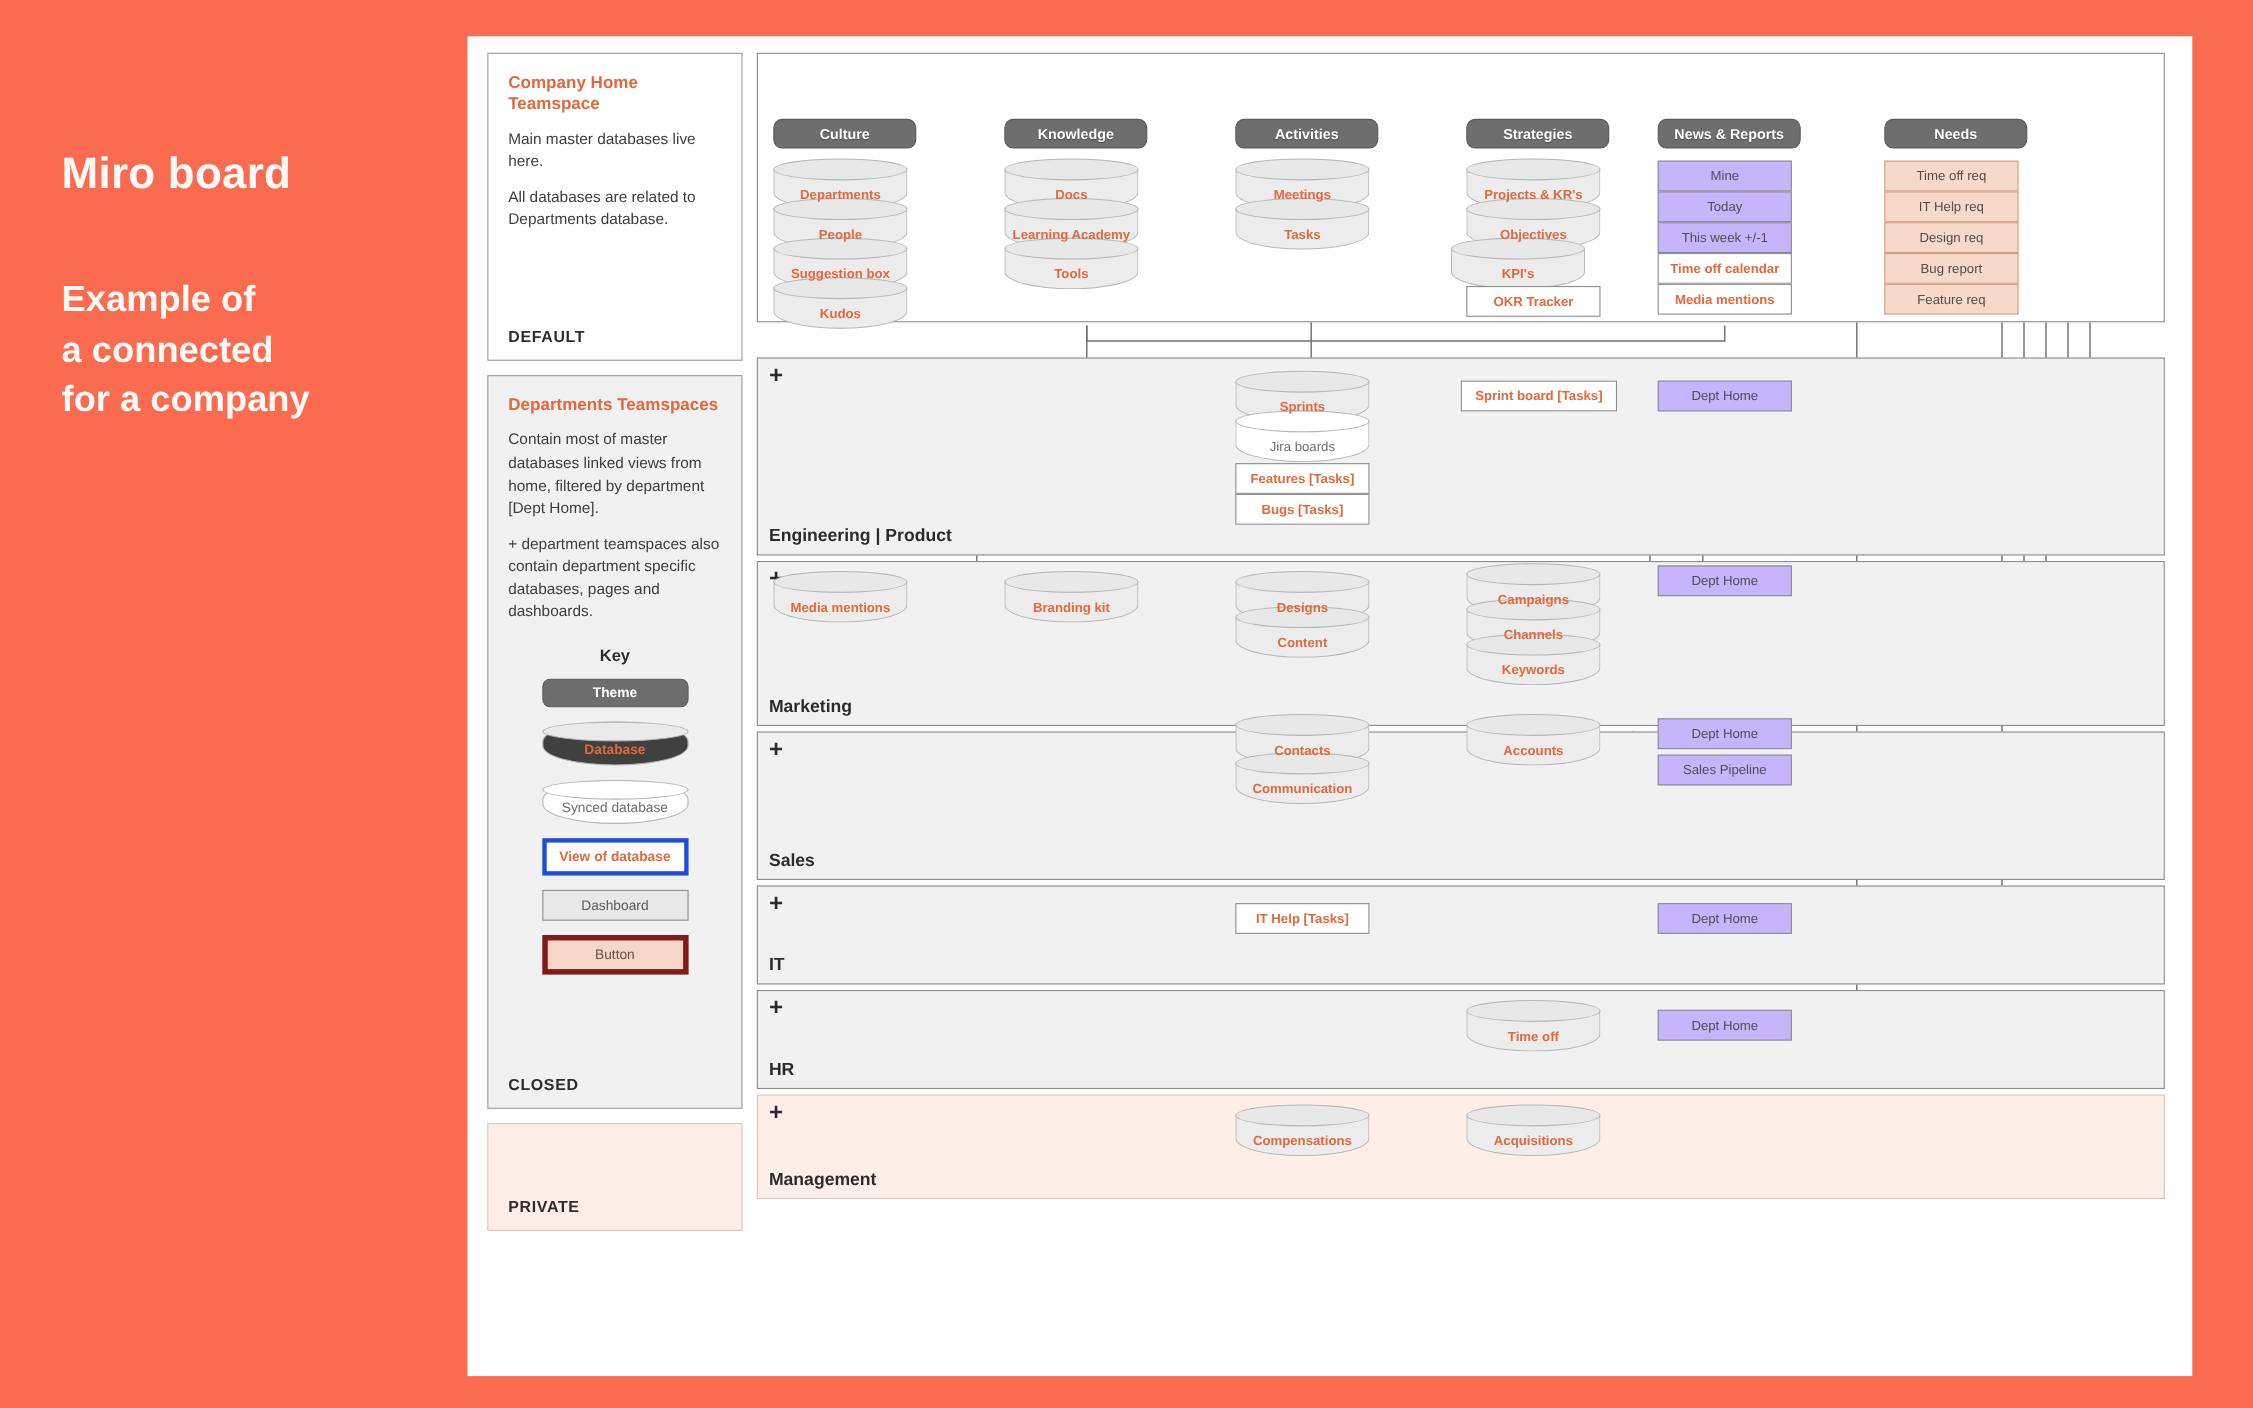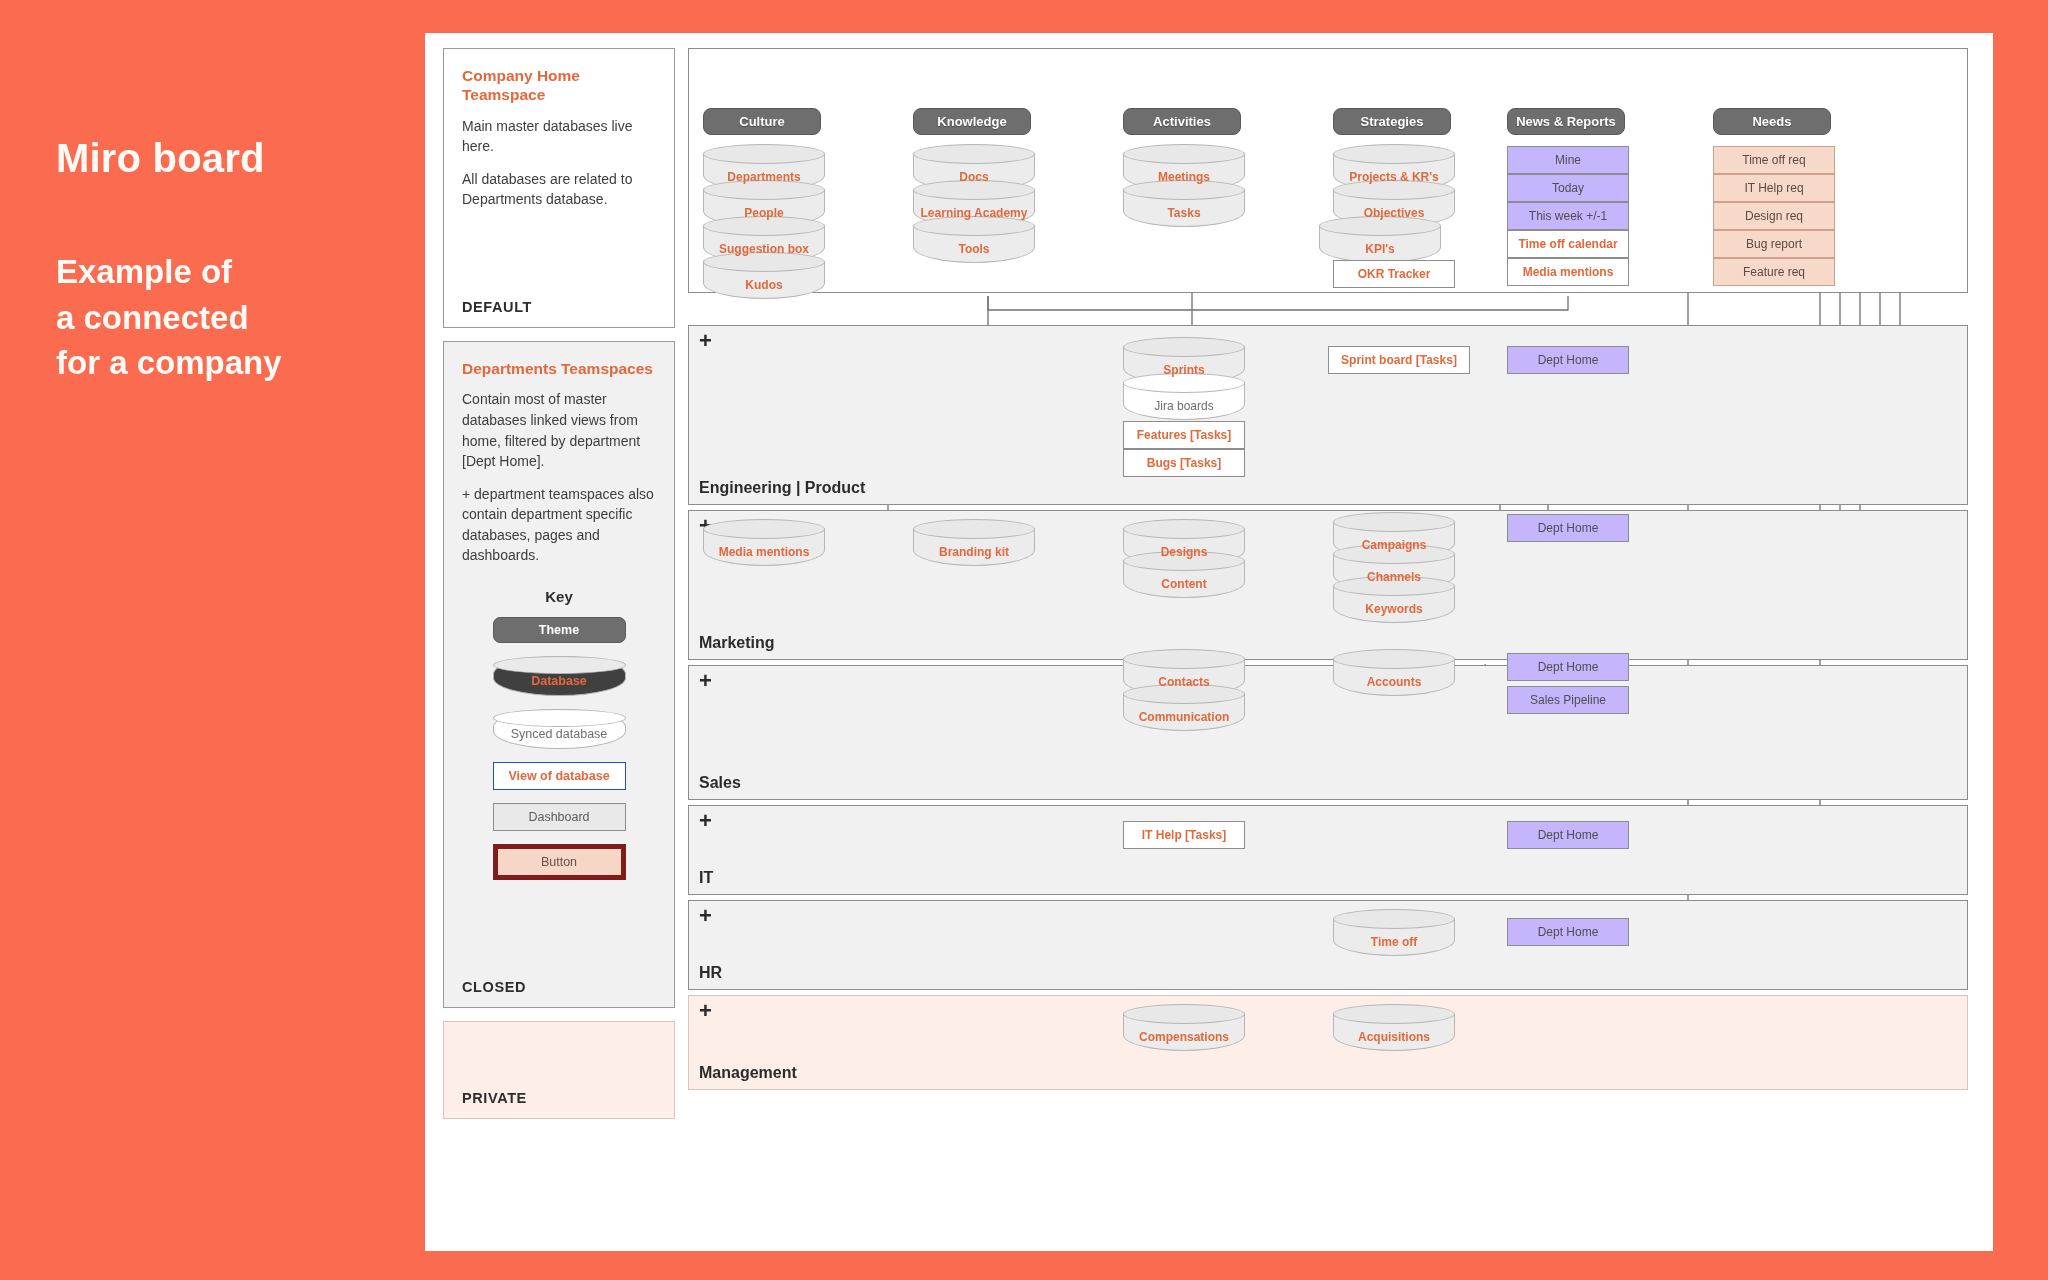--- a/index.html
+++ b/index.html
@@ -58,21 +58,21 @@
   }
   .cyl::before {
     content:""; position:absolute; left:-1px; right:-1px; top:-1px; height: 16px;
     border:1px solid #b4b4b4; border-radius: 50%; background:#eaeaea;
   }
   .cyl > span { position: relative; z-index:2; padding-bottom: 7px; font-size: 12.5px; font-weight:bold; color:#e2693c; }
   .cyl.synced { background:#fff; }
   .cyl.synced::before { background:#fff; }
   .cyl.synced > span { color:#6d6d6d; font-weight:normal; }
 
-  .chip-view { border:1px solid #1d4ed8; background:#fff; text-align:center;
+  .chip-view { border:4px solid #1d4ed8; background:#fff; text-align:center;
                font-size:12.5px; font-weight:bold; color:#e2693c; padding:6px 0; }
   .chip-dash { border:1px solid #8d8d8d; background:#e9e9e9; text-align:center;
                font-size:12.5px; color:#5b5b5b; padding:6px 0; }
   .chip-btn  { border:5px solid #7f1d1d; background:#f6d7c7; text-align:center;
                font-size:12.5px; color:#6b5047; padding:6px 0; }
 
   
   .diagram { position: absolute; left: 263px; top: 15px; width: 1290px; height: 1190px; }
   svg.wires { position:absolute; left:0; top:0; width:100%; height:100%; overflow: visible; }
 
@@ -80,21 +80,21 @@
   .panel.white { background:#fff; }
   .panel.pink  { background:#fdeee8; border-color:#d8c6be; }
   .panel-label { position:absolute; left:10px; bottom:7px; font-size:16px; font-weight:bold; color:#2b2b2b; }
   .panel-plus  { position:absolute; left:10px; top:4px; font-size:22px; font-weight:bold; color:#2b2b2b; line-height:1; }
 
   .node { position:absolute; }
 
   .theme-chip {
     background:#6e6e6e; border:1px solid #595959; border-radius:8px;
     color:#fff; font-size:13px; font-weight:bold; text-align:center;
-    padding:5px 0; width:118px;
+    padding:5px 0; width:130px;
     text-shadow: 0 1px 1px rgba(0,0,0,.35);
   }
 
   .db {
     position:relative; width:122px; height:38px;
     border:1px solid #b6b6b6; border-top:none;
     border-radius: 0 0 50% 50% / 0 0 16px 16px;
     background:#ececec;
     display:flex; align-items:flex-end; justify-content:center;
   }

